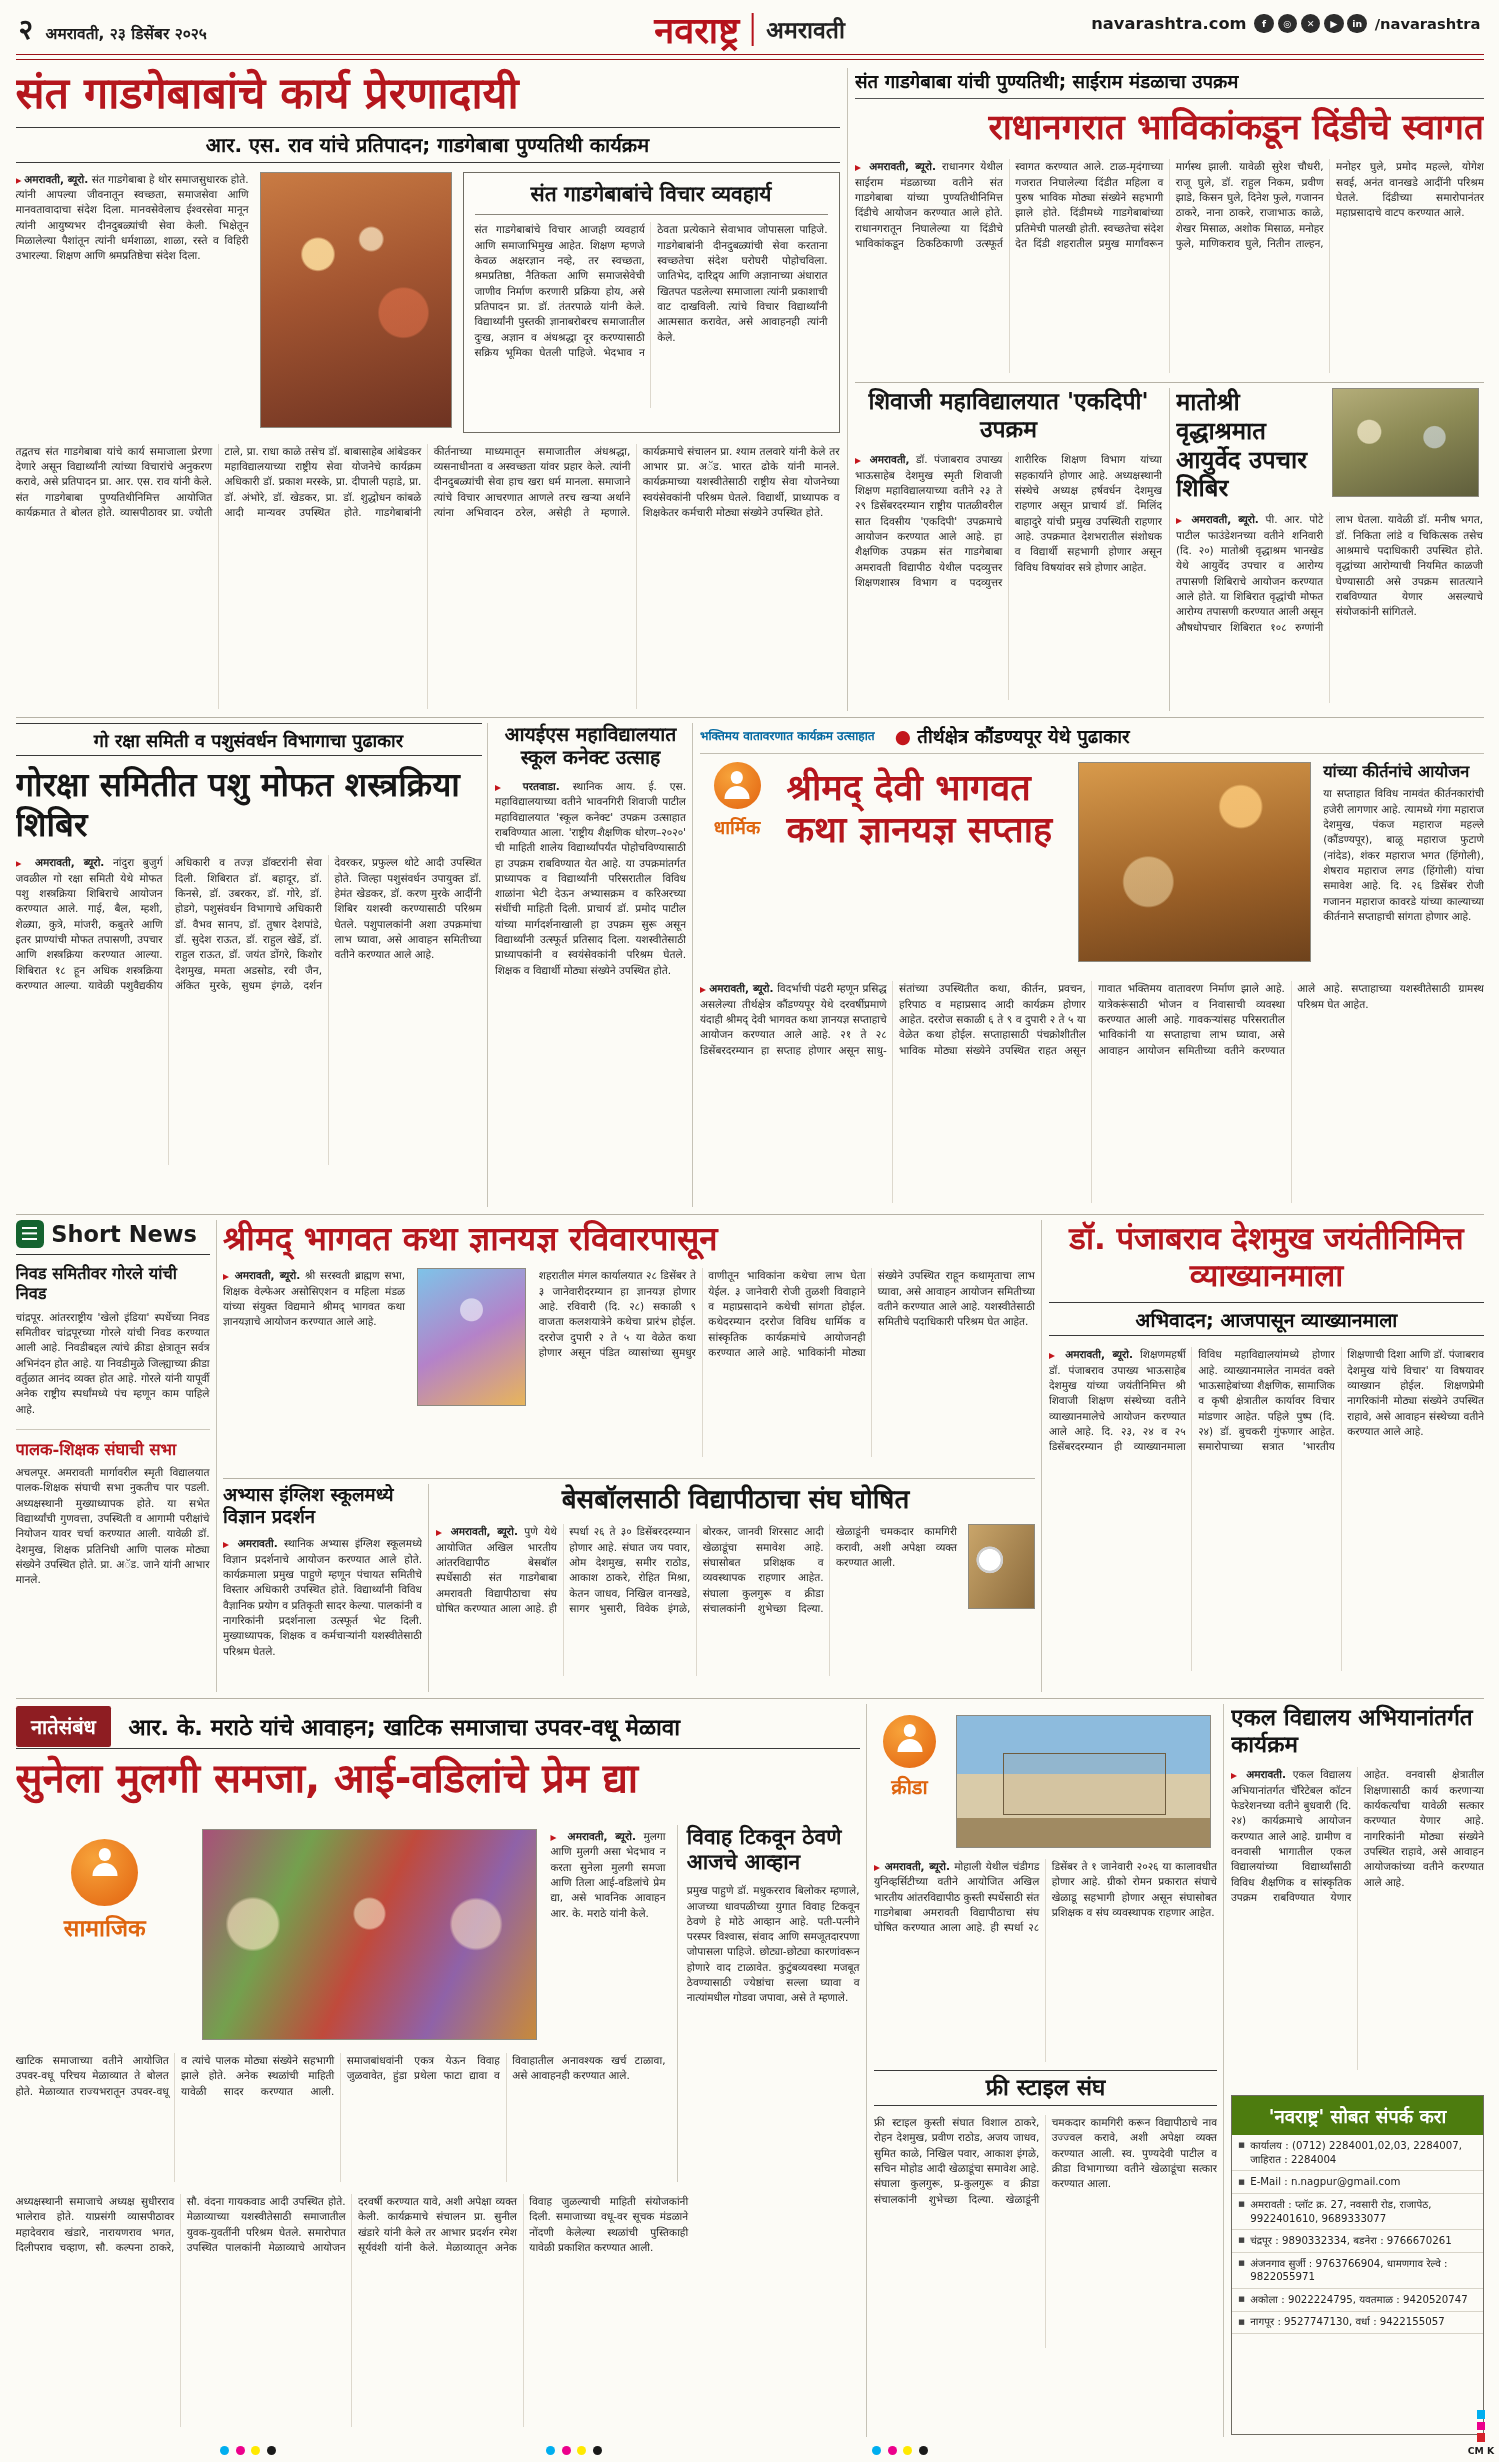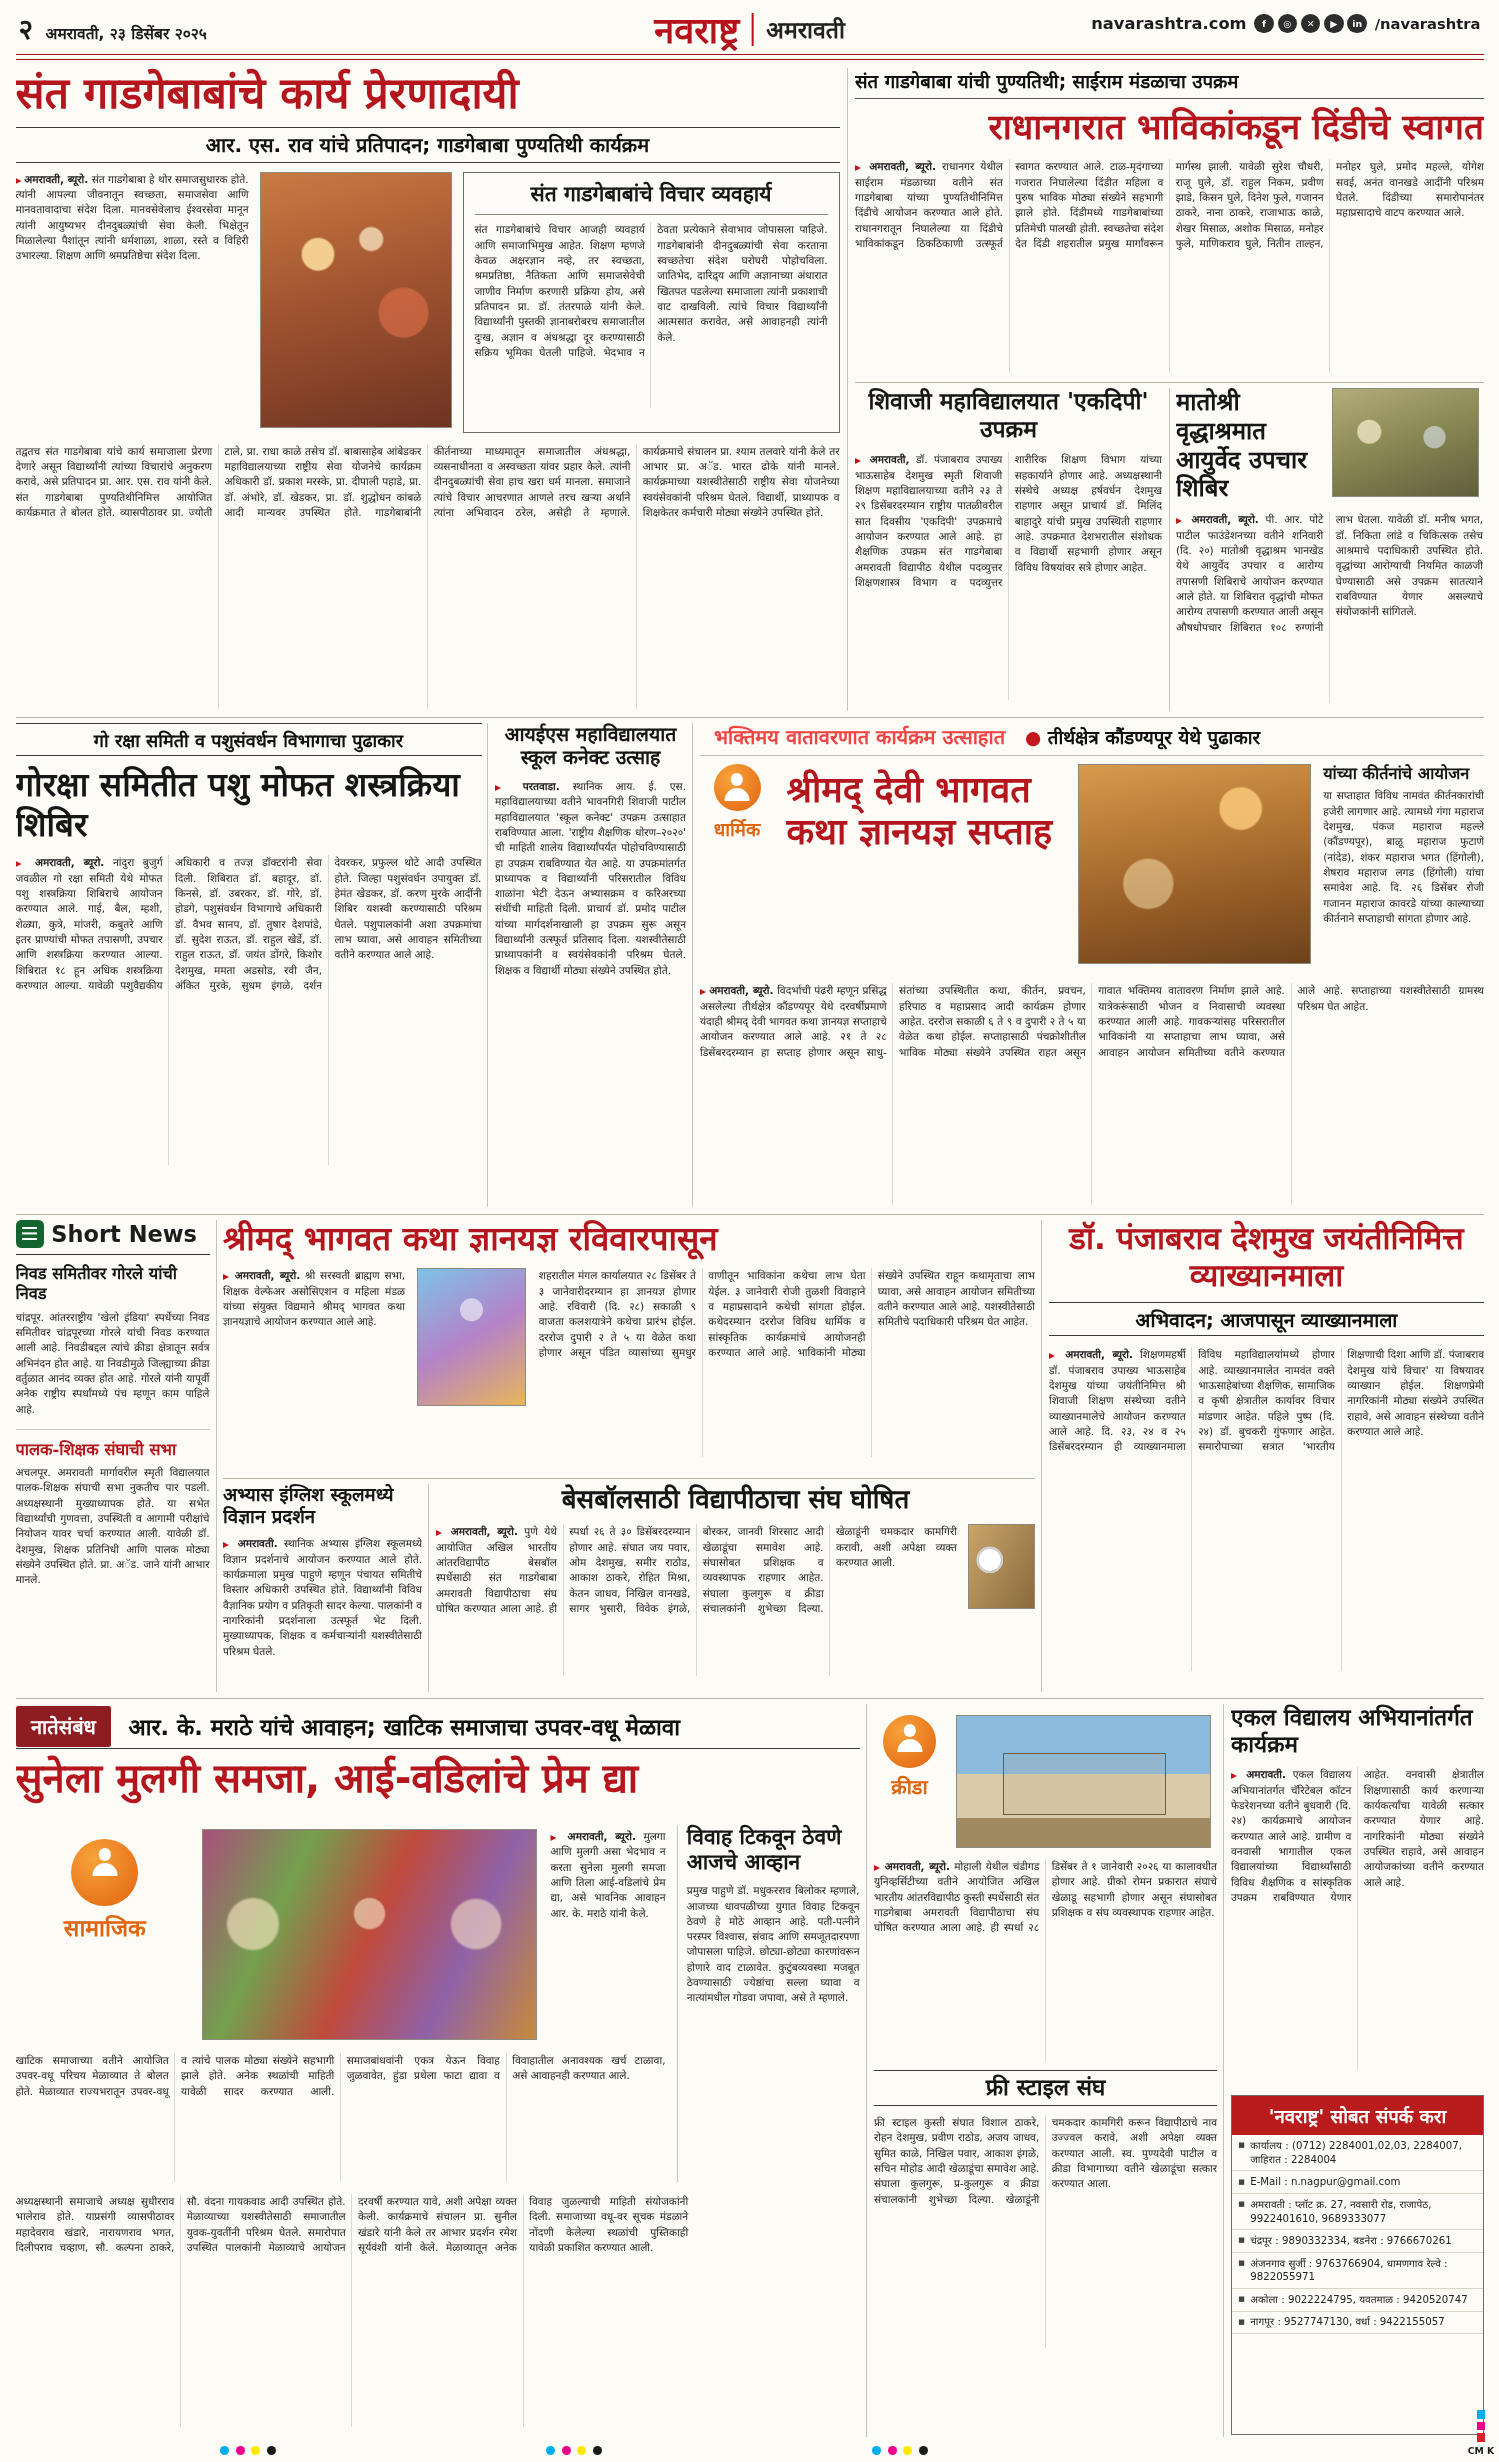--- a/index.html
+++ b/index.html
@@ -168,21 +168,21 @@
     <div class="body-text" style="margin-top:9.3px;height:404px;">
       <span class="byline">परतवाडा.</span>
       <span>स्थानिक आय. ई. एस. महाविद्यालयाच्या वतीने भावनगिरी शिवाजी पाटील महाविद्यालयात 'स्कूल कनेक्ट' उपक्रम उत्साहात राबविण्यात आला. 'राष्ट्रीय शैक्षणिक धोरण–२०२०' ची माहिती शालेय विद्यार्थ्यांपर्यंत पोहोचविण्यासाठी हा उपक्रम राबविण्यात येत आहे. या उपक्रमांतर्गत प्राध्यापक व विद्यार्थ्यांनी परिसरातील विविध शाळांना भेटी देऊन अभ्यासक्रम व करिअरच्या संधींची माहिती दिली. प्राचार्य डॉ. प्रमोद पाटील यांच्या मार्गदर्शनाखाली हा उपक्रम सुरू असून विद्यार्थ्यांनी उत्स्फूर्त प्रतिसाद दिला. यशस्वीतेसाठी प्राध्यापकांनी व स्वयंसेवकांनी परिश्रम घेतले. शिक्षक व विद्यार्थी मोठ्या संख्येने उपस्थित होते.</span>
     </div>
   </div>
 
   <div class="vrule" style="left:692px;top:723px;height:484px;"></div>
 
   <div class="abs" style="left:700px;top:723px;width:784px;height:484px;overflow:hidden;">
     <div style="display:flex;align-items:center;gap:20px;border-bottom:0.8px solid #c2beb2;padding-bottom:5.4px;">
-      <div class="kicker" style="font-size:20px;color:#ef4444;margin-left:14px;">भक्तिमय वातावरणात कार्यक्रम उत्साहात</div>
+      <div class="kicker" style="font-size:12px;color:#0369a1;">भक्तिमय वातावरणात कार्यक्रम उत्साहात</div>
       <div class="kicker dot-kicker" style="font-size:18.6px;">तीर्थक्षेत्र कौंडण्यपूर येथे पुढाकार</div>
     </div>
     <div style="display:flex;gap:12.4px;margin-top:7.8px;height:208px;">
       <div style="width:74px;">
         <div class="badge-circle"></div>
         <div class="badge-label" style="font-size:18.6px;">धार्मिक</div>
       </div>
       <div class="hl" style="font-size:36px;width:279px;align-self:flex-start;margin-top:4.7px;">श्रीमद् देवी भागवत कथा ज्ञानयज्ञ सप्ताह</div>
       <div class="photo ph-devi" style="width:233px;height:200px;flex:0 0 auto;"></div>
       <div style="flex:1;">
@@ -309,21 +309,21 @@
 
   <div class="abs" style="left:1231px;top:1704px;width:253px;height:382px;overflow:hidden;">
     <div class="hl-dark" style="font-size:22.5px;">एकल विद्यालय अभियानांतर्गत कार्यक्रम</div>
     <div class="body-text c2" style="margin-top:9.3px;height:303px;">
       <span class="byline">अमरावती.</span>
       <span>एकल विद्यालय अभियानांतर्गत चॅरिटेबल कॉटन फेडरेशनच्या वतीने बुधवारी (दि. २४) कार्यक्रमाचे आयोजन करण्यात आले आहे. ग्रामीण व वनवासी भागातील एकल विद्यालयांच्या विद्यार्थ्यांसाठी विविध शैक्षणिक व सांस्कृतिक उपक्रम राबविण्यात येणार आहेत. वनवासी क्षेत्रातील शिक्षणासाठी कार्य करणाऱ्या कार्यकर्त्यांचा यावेळी सत्कार करण्यात येणार आहे. नागरिकांनी मोठ्या संख्येने उपस्थित राहावे, असे आवाहन आयोजकांच्या वतीने करण्यात आले आहे.</span>
     </div>
   </div>
 
   <div class="abs" style="left:1231px;top:2095px;width:253px;height:340px;border:1.2px solid #6f6c63;">
-    <div style="background:#b91c1c;color:#fff;font-weight:bold;font-size:18.6px;text-align:center;padding:7px 0;">'नवराष्ट्र' सोबत संपर्क करा</div>
+    <div style="background:#4d7c0f;color:#fff;font-weight:bold;font-size:18.6px;text-align:center;padding:7px 0;">'नवराष्ट्र' सोबत संपर्क करा</div>
     <div class="contact-row">कार्यालय : (0712) 2284001,02,03, 2284007, जाहिरात : 2284004</div>
     <div class="contact-row">E-Mail : n.nagpur@gmail.com</div>
     <div class="contact-row">अमरावती : प्लॉट क्र. 27, नवसारी रोड, राजापेठ, 9922401610, 9689333077</div>
     <div class="contact-row">चंद्रपूर : 9890332334, बडनेरा : 9766670261</div>
     <div class="contact-row">अंजनगाव सुर्जी : 9763766904, धामणगाव रेल्वे : 9822055971</div>
     <div class="contact-row">अकोला : 9022224795, यवतमाळ : 9420520747</div>
     <div class="contact-row">नागपूर : 9527747130, वर्धा : 9422155057</div>
   </div>
 
   <div class="abs" style="left:217px;top:2443px;">

